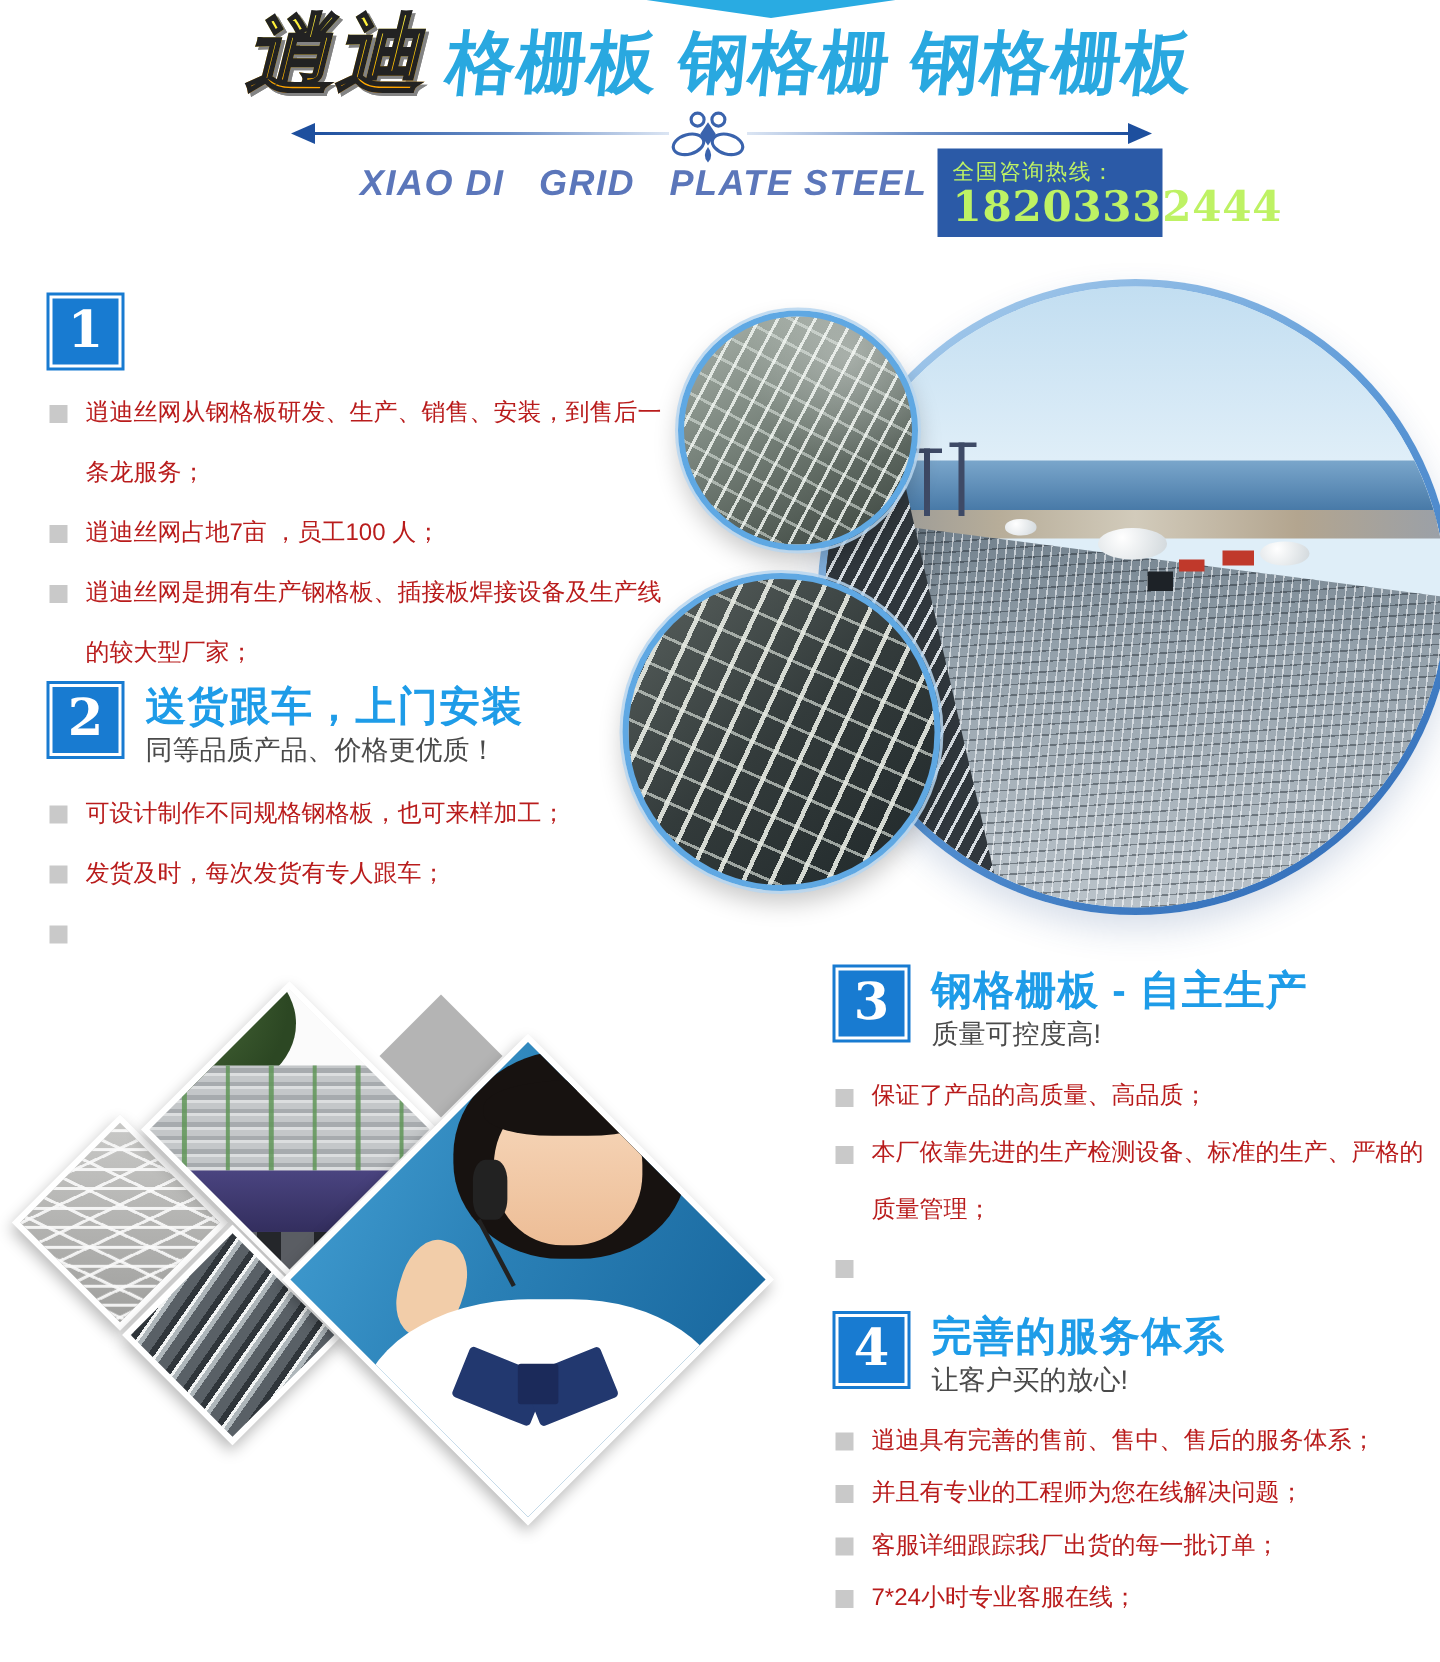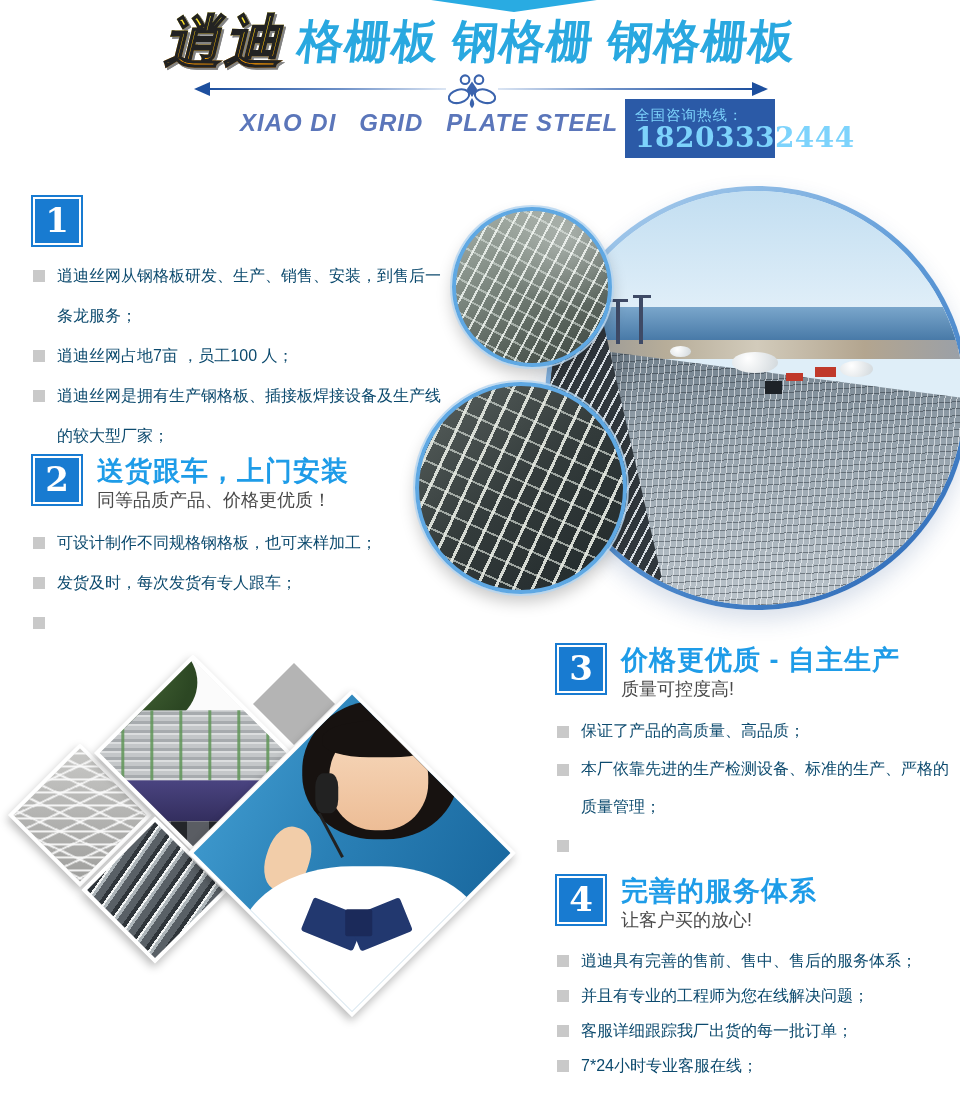--- a/index.html
+++ b/index.html
@@ -5,60 +5,60 @@
   html,body{margin:0;padding:0;background:#ffffff;}
   .page{position:relative;width:960px;height:1108px;background:#fff;overflow:hidden;
         font-family:"Liberation Sans","DejaVu Sans",sans-serif;}
 
   
   .top-chevron{position:absolute;left:431px;top:0;width:166px;height:12px;background:#29abe2;
                clip-path:polygon(0 0,100% 0,50% 100%);}
   .logo-row{position:absolute;left:0;top:10px;width:100%;text-align:center;white-space:nowrap;}
   .logo-zh{display:inline-block;font-size:57px;line-height:62px;font-weight:900;font-style:italic;
            letter-spacing:3px;color:#ffb900;-webkit-text-stroke:1.5px #222;
-           text-shadow:2px 2px 0 rgba(40,40,40,.45);vertical-align:middle;}
+           text-shadow:2px 2px 0 rgba(40,40,40,.45);vertical-align:middle;font-family:Liberation Mono, monospace;}
   @supports ((-webkit-background-clip:text) or (background-clip:text)){
     .logo-zh{background:linear-gradient(#fff23c 8%,#ffc400 48%,#ff9500 92%);
              -webkit-background-clip:text;background-clip:text;color:transparent;
              -webkit-text-fill-color:transparent;text-shadow:none;
              filter:drop-shadow(2px 2px 0 rgba(30,30,30,.55));}
   }
   .logo-products{display:inline-block;font-size:46px;line-height:60px;font-weight:900;
                  color:#29a8e0;transform:skewX(-6deg);margin-left:10px;vertical-align:middle;
                  letter-spacing:1px;}
   .divider-line{position:absolute;height:2px;top:88px;}
   .divider-line.left{left:208px;width:238px;background:linear-gradient(to right,#1d4f9e 0%,#6c8fc7 55%,#dbe5f3 100%);}
   .divider-line.right{left:498px;width:256px;background:linear-gradient(to left,#1d4f9e 0%,#6c8fc7 55%,#dbe5f3 100%);}
   .arrow-head{position:absolute;top:82px;width:0;height:0;border-top:7px solid transparent;border-bottom:7px solid transparent;}
   .arrow-head.left{left:194px;border-right:16px solid #1d4f9e;}
   .arrow-head.right{left:752px;border-left:16px solid #1d4f9e;}
   .ornament{position:absolute;left:446px;top:70px;width:52px;height:42px;}
   .tagline{position:absolute;left:240px;top:109px;font-size:24px;font-weight:bold;font-style:italic;
            color:#5b76ba;white-space:pre;letter-spacing:1px;}
-  .hotline{position:absolute;left:625px;top:99px;width:150px;background:#2b5aa7;color:#7dd3fc;
+  .hotline{position:absolute;left:625px;top:99px;width:150px;background:#2b5aa7;color:#bef264;
            padding:6px 10px 7px 10px;box-sizing:border-box;}
   .hotline-label{font-size:14.5px;letter-spacing:1px;line-height:20px;}
   .hotline-number{font-family:"DejaVu Serif","Liberation Serif",serif;font-weight:bold;
                   font-size:28px;line-height:26px;letter-spacing:.5px;}
 
   
   .feature{position:absolute;width:412px;}
   .f1{left:33px;top:197px;}
   .f2{left:33px;top:456px;}
   .f3{left:557px;top:645px;width:402px;}
   .f4{left:557px;top:876px;width:402px;}
   .sec-head{display:flex;align-items:flex-start;}
   .num-box{flex:0 0 auto;width:44px;height:44px;background:#187bd1;border:2px solid #fff;
            box-shadow:0 0 0 2px #187bd1;color:#fff;text-align:center;line-height:42px;
            font-family:"DejaVu Serif","Liberation Serif",serif;font-size:34px;font-weight:bold;}
   .sec-titles{margin-left:16px;}
   .sec-title{margin:0;font-size:27px;line-height:30px;font-weight:bold;color:#1e9ce8;letter-spacing:1px;}
   .sec-subtitle{margin:2px 0 0 0;font-size:18px;line-height:24px;color:#4a4a4a;}
   ul.bullets{list-style:none;margin:11px 0 0 0;padding:0;}
-  ul.bullets li{position:relative;padding-left:24px;font-size:16px;color:#0c4a6e;line-height:40px;}
+  ul.bullets li{position:relative;padding-left:24px;font-size:16px;color:#b91c1c;line-height:40px;}
   .f3 ul.bullets li{line-height:38px;}
   .f4 ul.bullets li{line-height:35px;}
   ul.bullets .sq{position:absolute;left:0;top:14px;width:12px;height:12px;background:#c9c9c9;}
   .f4 ul.bullets .sq{top:12px;}
 
   
   .hero-ring{position:absolute;left:545px;top:186px;width:414px;height:414px;border-radius:50%;
              background:linear-gradient(145deg,#b7d6f0 0%,#5f9bd8 45%,#2a66b4 100%);
              padding:5px;box-shadow:0 10px 22px rgba(40,80,140,.18);}
   .hero-photo{position:relative;width:414px;height:414px;border-radius:50%;overflow:hidden;background:#dfeef8;}
@@ -275,21 +275,21 @@
       <div class="cs-bow-l"></div>
       <div class="cs-bow-r"></div>
       <div class="cs-knot"></div>
     </div>
   </div>
 
   <section class="feature f3">
     <div class="sec-head">
       <div class="num-box">3</div>
       <div class="sec-titles">
-        <h2 class="sec-title">价格更优质 - 自主生产</h2>
+        <h2 class="sec-title">钢格栅板 - 自主生产</h2>
         <p class="sec-subtitle">质量可控度高!</p>
       </div>
     </div>
     <ul class="bullets">
       <li><span class="sq"></span><span>保证了产品的高质量、高品质；</span></li>
       <li><span class="sq"></span><span>本厂依靠先进的生产检测设备、标准的生产、严格的质量管理；</span></li>
       <li><span class="sq"></span></li>
     </ul>
   </section>
 

